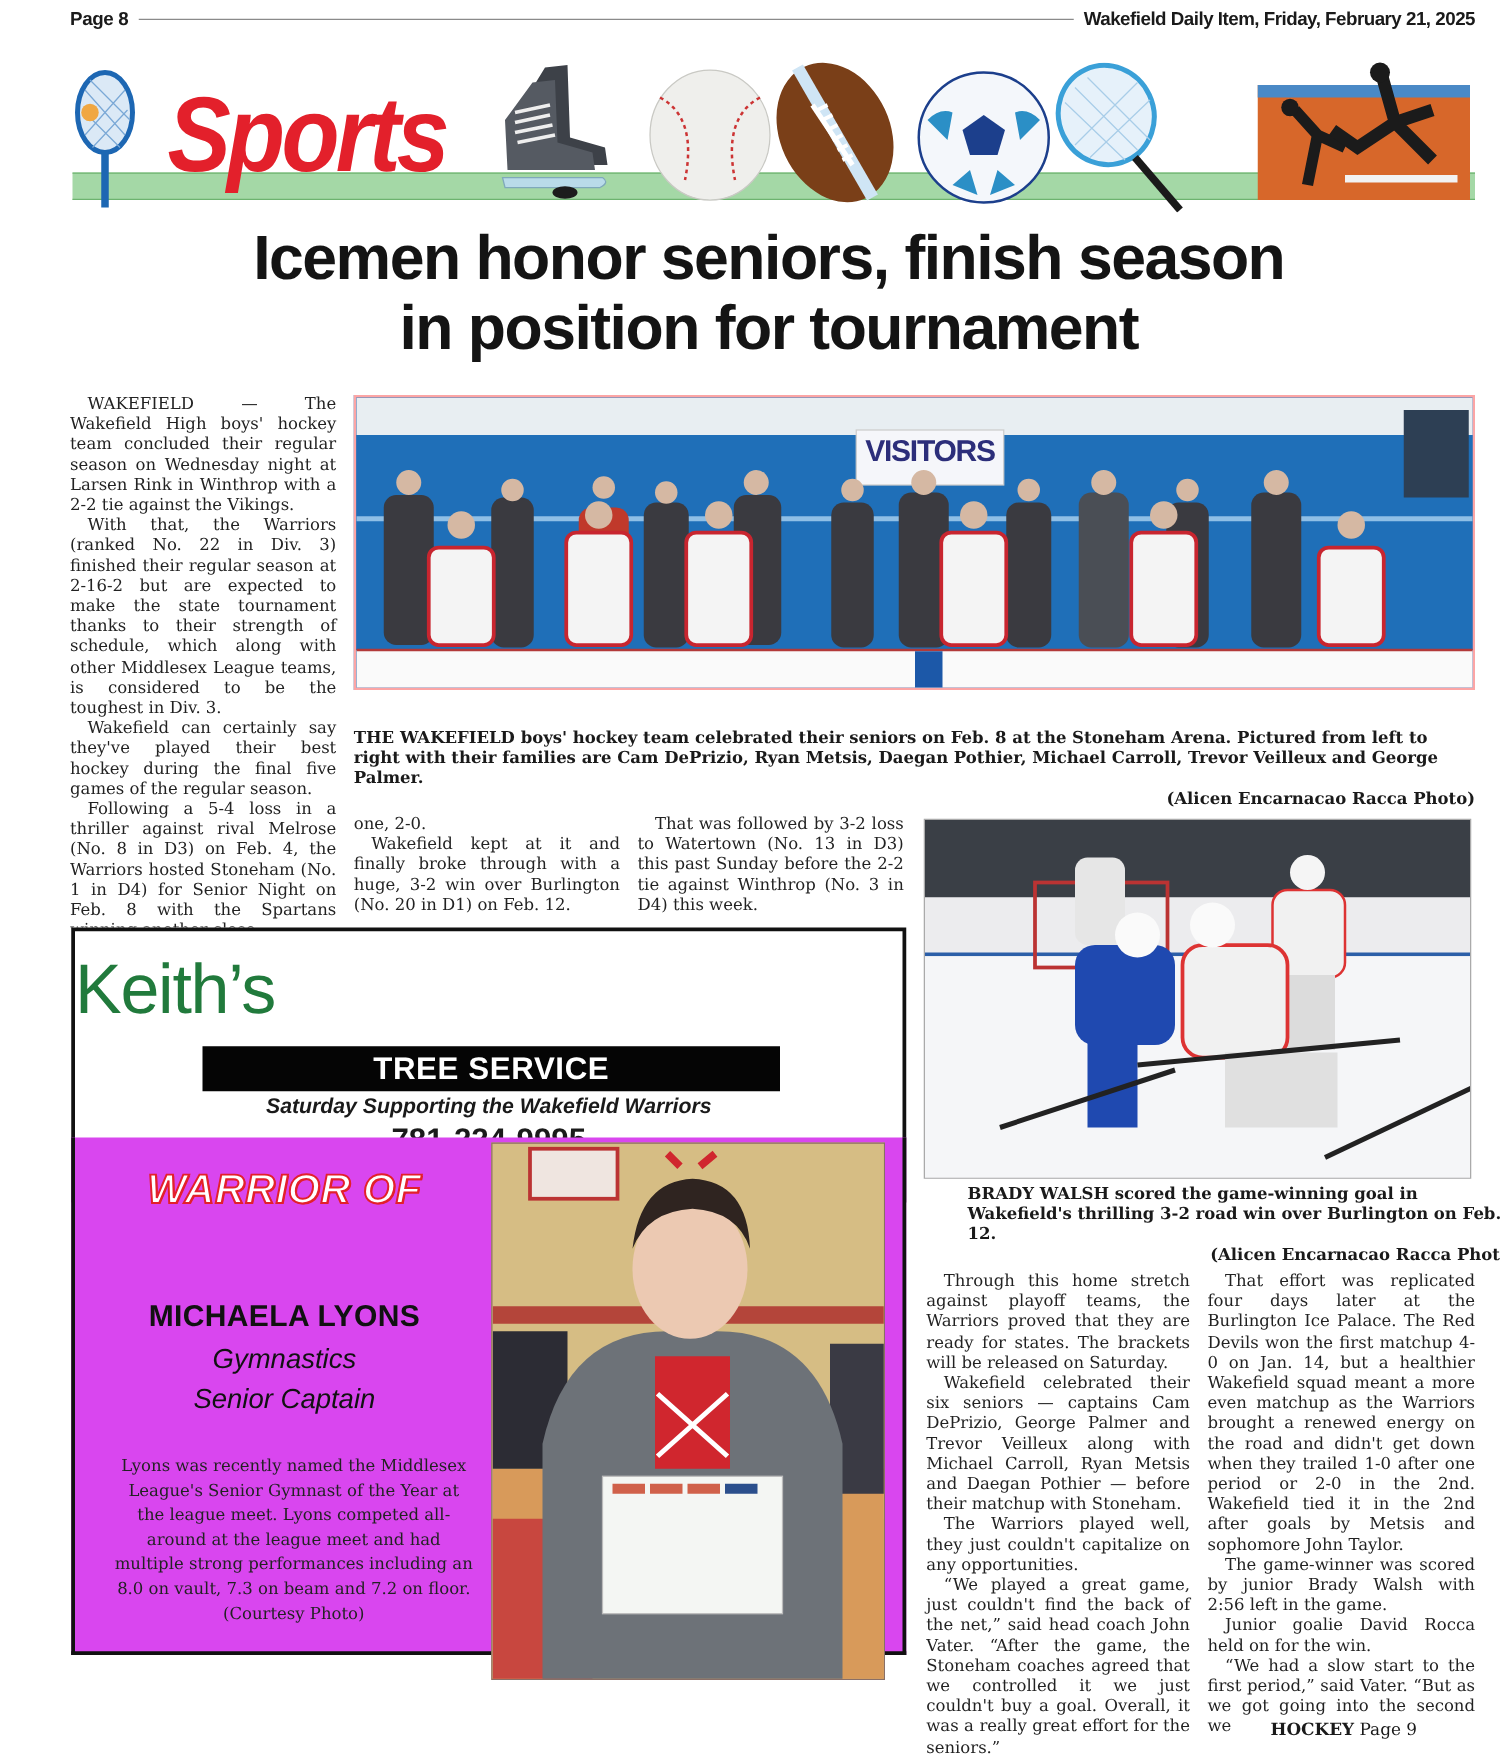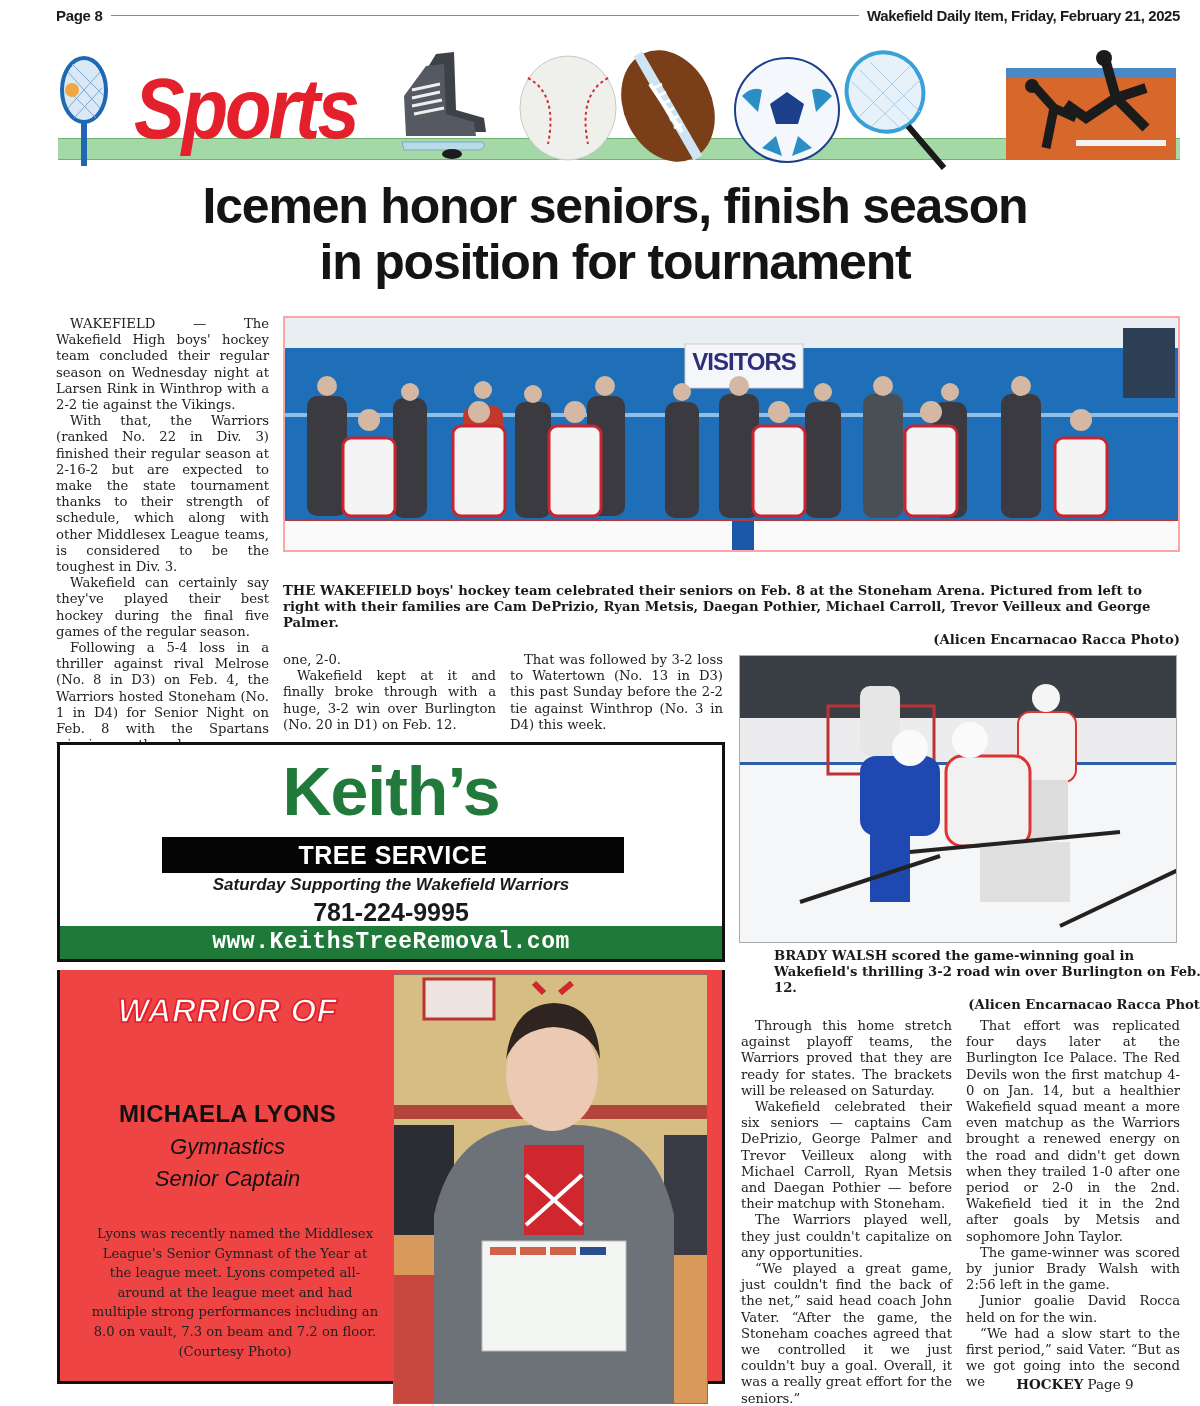--- a/index.html
+++ b/index.html
@@ -29,28 +29,28 @@
   
   .photo1 { position: absolute; left: 283px; top: 316px; width: 897px; height: 236px; border: 2px solid #fca5a5; overflow: hidden; background: #1f6fb8; }
   .cap { position: absolute; font-weight: bold; font-size: 13.2px; line-height: 16.2px; color: #1a1a1a; }
   .cap .credit { display: block; text-align: right; }
 
   
   .photo2 { position: absolute; left: 739px; top: 655px; width: 438px; height: 288px; border: 1px solid #aaa; overflow: hidden; background: #f3f4f6; }
 
   
   .ad { position: absolute; left: 57px; top: 742px; width: 668px; height: 220px; border: 3px solid #111; background: #fff; }
-  .ad .keiths { position: absolute; top: 2px; left: 0; right: 0; text-align: center; font-family: "Liberation Sans", sans-serif; font-weight: bold; font-size: 68px; line-height: 88px; color: #217a3c; letter-spacing: -1px; }
+  .ad .keiths { position: absolute; top: 2px; left: 0; right: 0; font-family: "Liberation Sans", sans-serif; font-weight: normal; font-size: 56px; line-height: 88px; color: #217a3c; letter-spacing: -1px; }
   .ad .tree { position: absolute; left: 102px; top: 92px; width: 462px; height: 36px; background: #050505; color: #fff; text-align: center; font-family: "Liberation Sans", sans-serif; font-weight: bold; font-size: 25px; line-height: 36px; letter-spacing: 0.5px; }
   .ad .support { position: absolute; left: 0; right: 0; top: 130px; text-align: center; font-family: "Liberation Sans", sans-serif; font-weight: bold; font-style: italic; font-size: 17px; color: #1a1a1a; }
   .ad .phone { position: absolute; left: 0; right: 0; top: 153px; text-align: center; font-family: "Liberation Sans", sans-serif; font-weight: bold; font-size: 25px; color: #1a1a1a; }
   .ad .web { position: absolute; left: 0; right: 0; bottom: 0; height: 33px; background: #1f7a3a; color: #fff; text-align: center; font-family: Liberation Mono, monospace; font-weight: bold; font-size: 23px; line-height: 33px; letter-spacing: 0.5px; }
 
   
-  .wotw { position: absolute; left: 57px; top: 970px; width: 668px; height: 414px; border: 3px solid #111; border-top: none; background: #ef4444; }
+  .wotw { position: absolute; left: 57px; top: 910px; width: 668px; height: 414px; border: 3px solid #111; border-top: none; background: #d946ef; }
   .wotw .title { position: absolute; left: 0; width: 335px; top: 16px; text-align: center; font-family: "Liberation Sans", sans-serif; font-weight: bold; font-style: italic; font-size: 33px; line-height: 49px; color: #fff; -webkit-text-stroke: 1.6px #e3202b; text-shadow: 1px 1px 0 #e3202b; letter-spacing: 0.5px; }
   .wotw .name { position: absolute; left: 0; width: 335px; top: 130px; text-align: center; font-family: "Liberation Sans", sans-serif; font-weight: bold; font-size: 24px; color: #111; letter-spacing: 0.3px; }
   .wotw .role { position: absolute; left: 0; width: 335px; text-align: center; font-family: "Liberation Sans", sans-serif; font-style: italic; font-size: 22px; color: #111; }
   .wotw .role.r1 { top: 164px; }
   .wotw .role.r2 { top: 196px; }
   .wotw .blurb { position: absolute; left: 30px; width: 290px; top: 254px; text-align: center; font-family: "DejaVu Serif", serif; font-size: 13.2px; line-height: 19.6px; color: #222; }
   .wotw .gphoto { position: absolute; left: 333px; top: 4px; width: 315px; height: 430px; border: 1px solid #8a6f66; overflow: hidden; background: #d9b97a; }
 
   .jump { position: absolute; left: 960px; top: 1376px; width: 230px; text-align: center; font-size: 13.5px; }
   .jump b { font-weight: bold; margin-top: 44px; }

